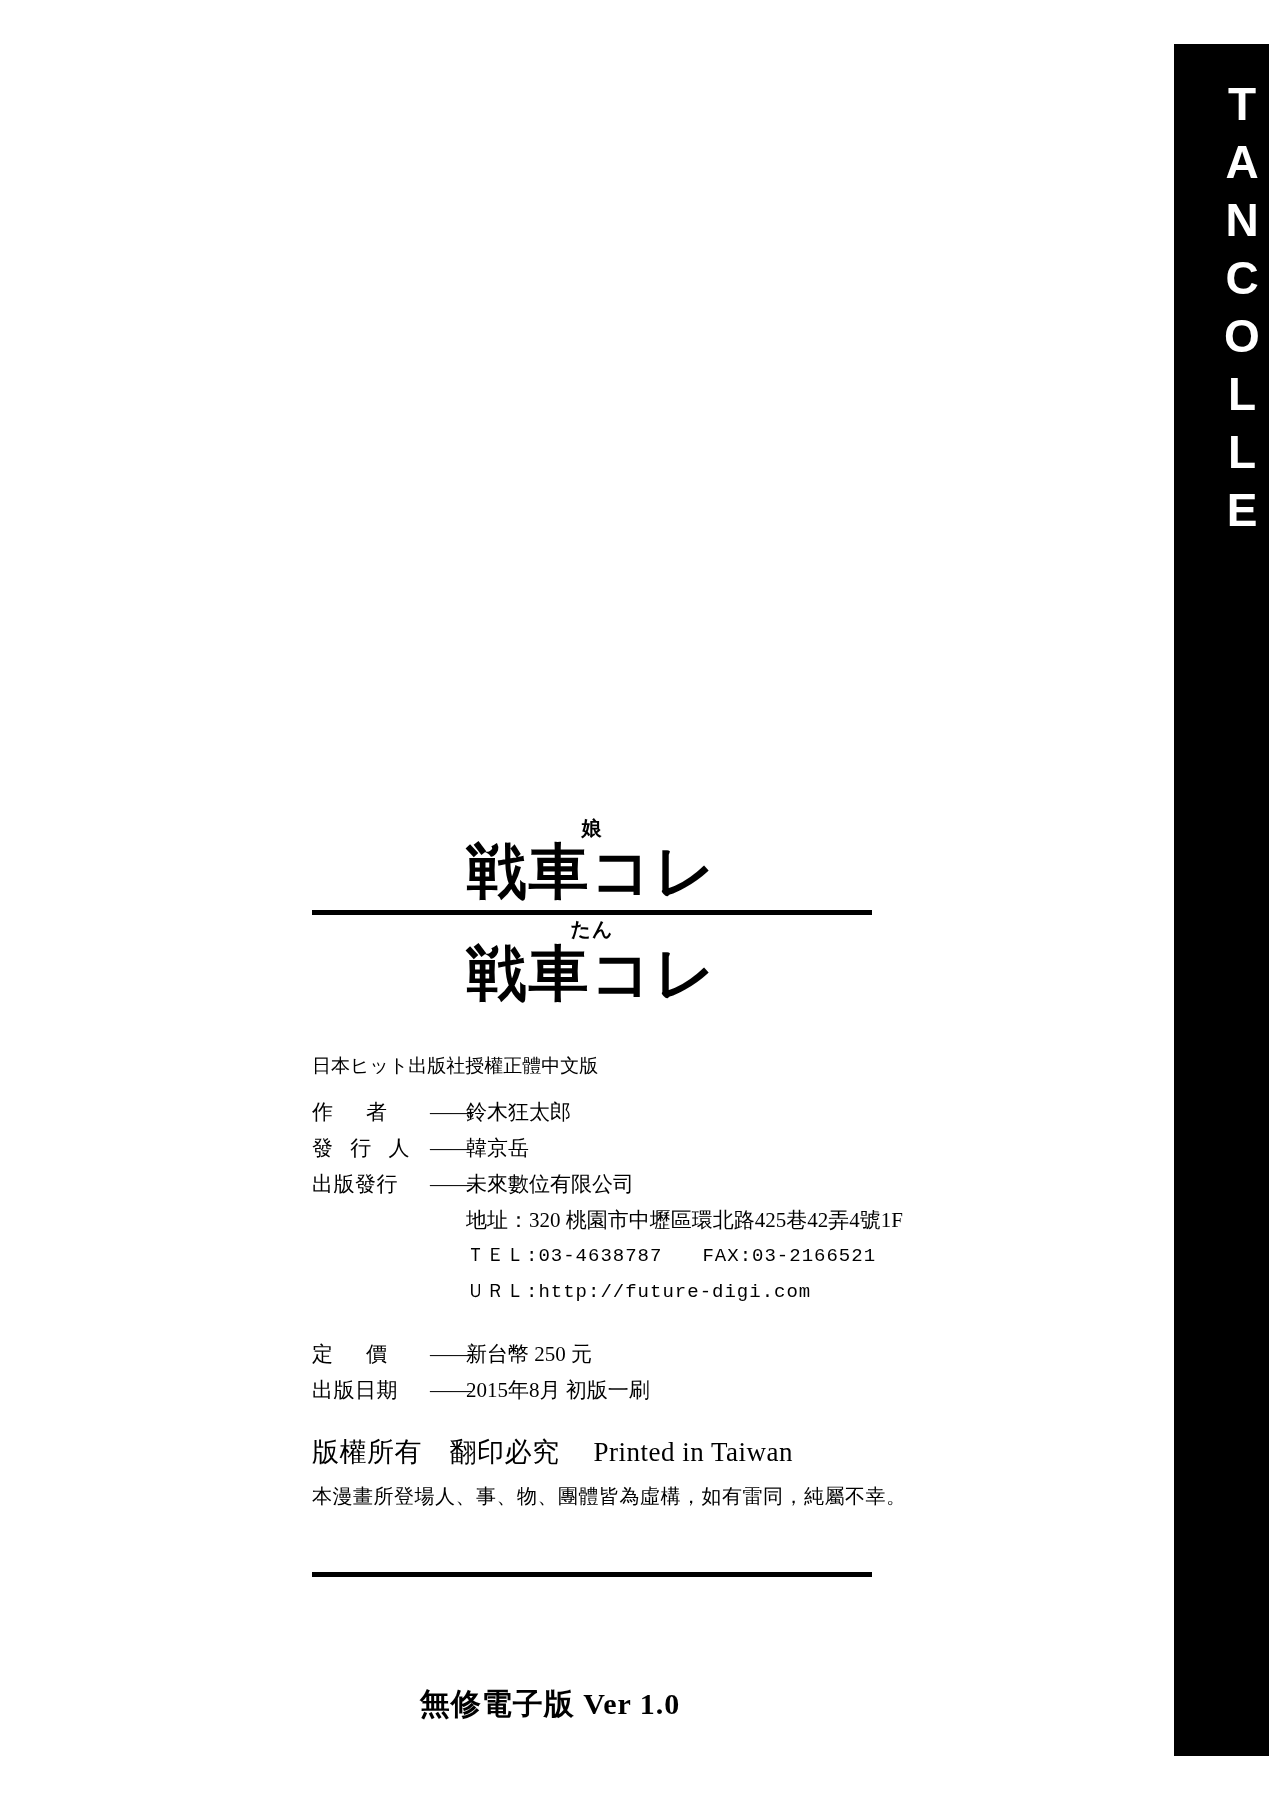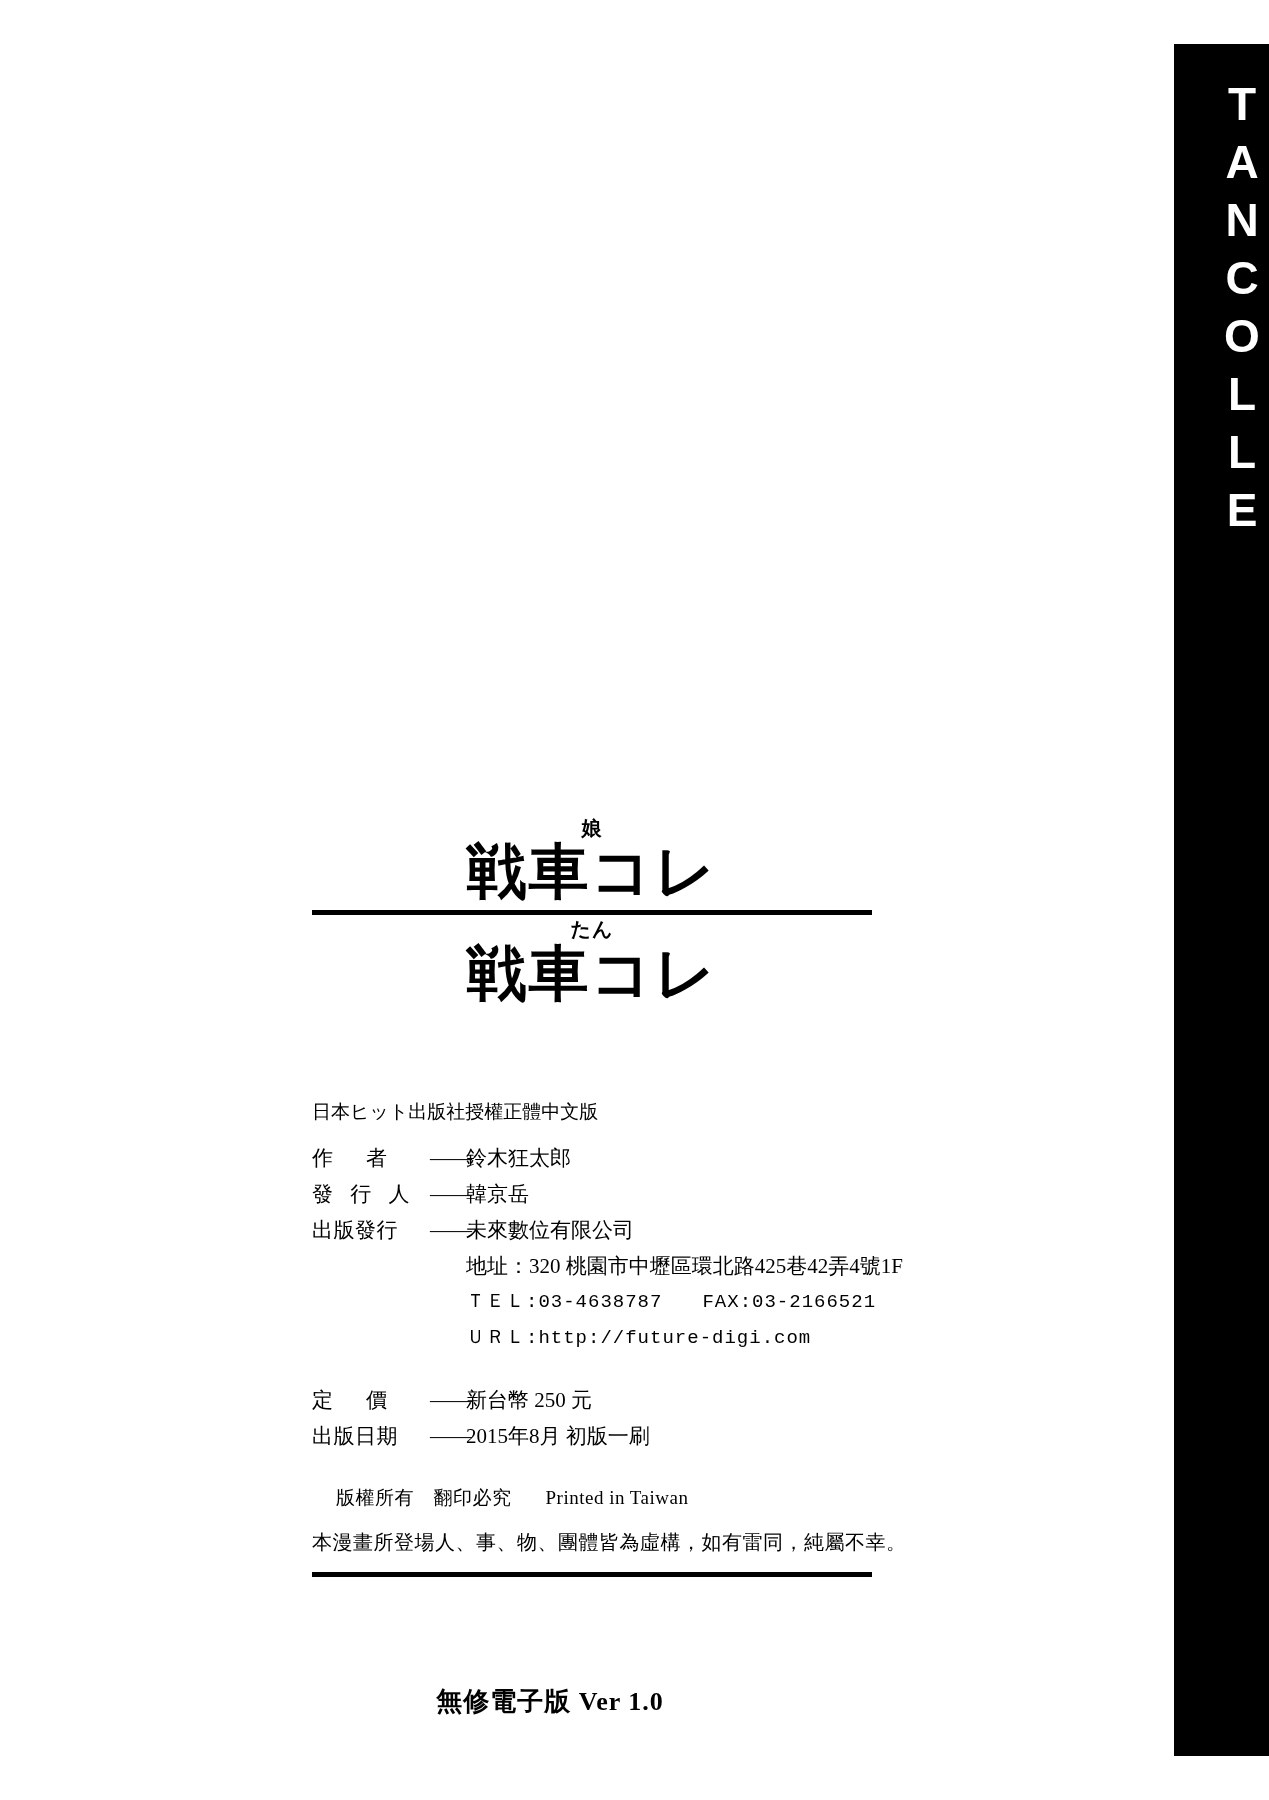--- a/index.html
+++ b/index.html
@@ -84,21 +84,21 @@
     font-weight: bold;
     font-size: 60px;
     line-height: 66px;
     letter-spacing: 2px;
   }
 
   
   .colophon {
     position: absolute;
     left: 312px;
-    top: 1094px;
+    top: 1048px;
     width: 680px;
     font-size: 21px;
     line-height: 36px;
   }
   .colophon .lead {
     font-size: 19px;
     margin-bottom: 10px;
   }
   .row {
     display: flex;
@@ -124,23 +124,22 @@
   .indent {
     padding-left: 154px;
   }
   .mono {
     font-family: "Liberation Mono", monospace;
     font-size: 19px;
     letter-spacing: 1px;
   }
   .gap-md { height: 26px; }
   .legal-line {
-    font-size: 19px;
+    font-size: 27px;
     letter-spacing: 0.5px;
-    margin-left: 24px;
   }
   .legal-line .sp { display: inline-block; width: 34px; }
   .legal-note {
     font-size: 20px;
     letter-spacing: 0.5px;
     margin-top: 8px;
   }
 
   
   .copyright-wrap {
@@ -162,21 +161,21 @@
 
   
   .footer-version {
     position: absolute;
     left: 0;
     top: 1684px;
     width: 1100px;
     text-align: center;
     font-family: "Liberation Serif", serif;
     font-weight: bold;
-    font-size: 26px;
+    font-size: 30px;
     letter-spacing: 1px;
   }
 </style>
 </head>
 <body>
 
 <div class="page">
 
   <div class="spine">
     <div class="spine-title">TANCOLLE</div>

